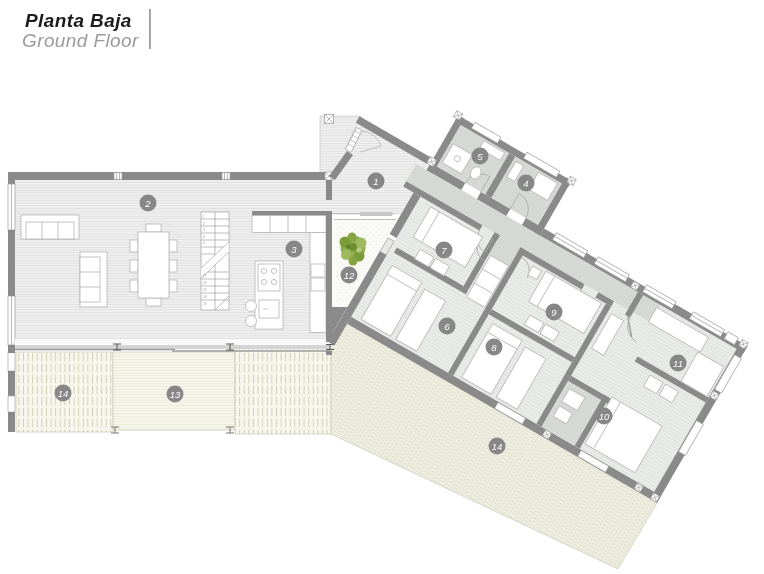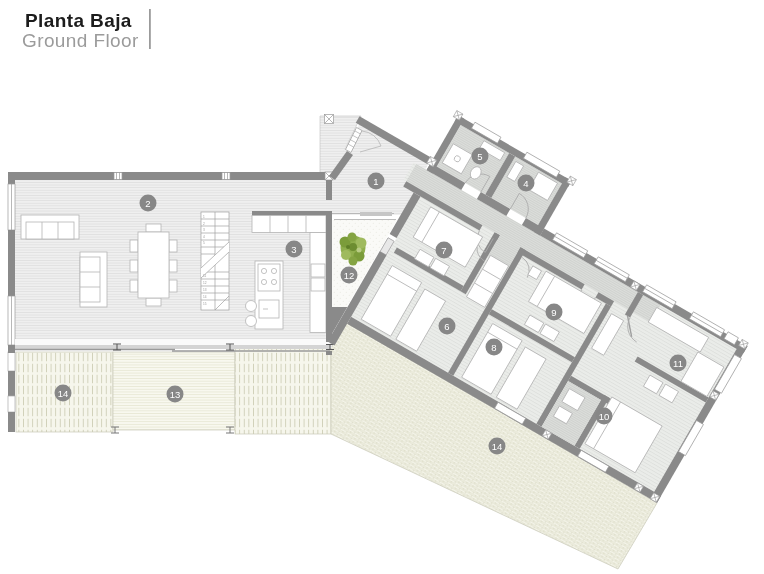--- a/index.html
+++ b/index.html
@@ -1,17 +1,17 @@
 <!DOCTYPE html>
 <html><head>
 <meta charset="utf-8">
 <style>
   html,body{margin:0;padding:0;background:#ffffff;}
   .page{position:relative;width:764px;height:574px;background:#ffffff;overflow:hidden;
-        font-family:"Liberation Sans", sans-serif;}
+        font-family:"Liberation Sans", sans-serif;font-style:italic;}
 </style>
 </head>
 <body>
 <div class="page">
 <svg width="764" height="574" viewBox="0 0 764 574" xmlns="http://www.w3.org/2000/svg">
 <defs>
   <pattern id="floorH" width="4" height="2.6" patternUnits="userSpaceOnUse">
     <rect width="4" height="2.6" fill="#efefef"></rect>
     <rect width="4" height="0.7" y="0" fill="#dddddd"></rect>
   </pattern>

